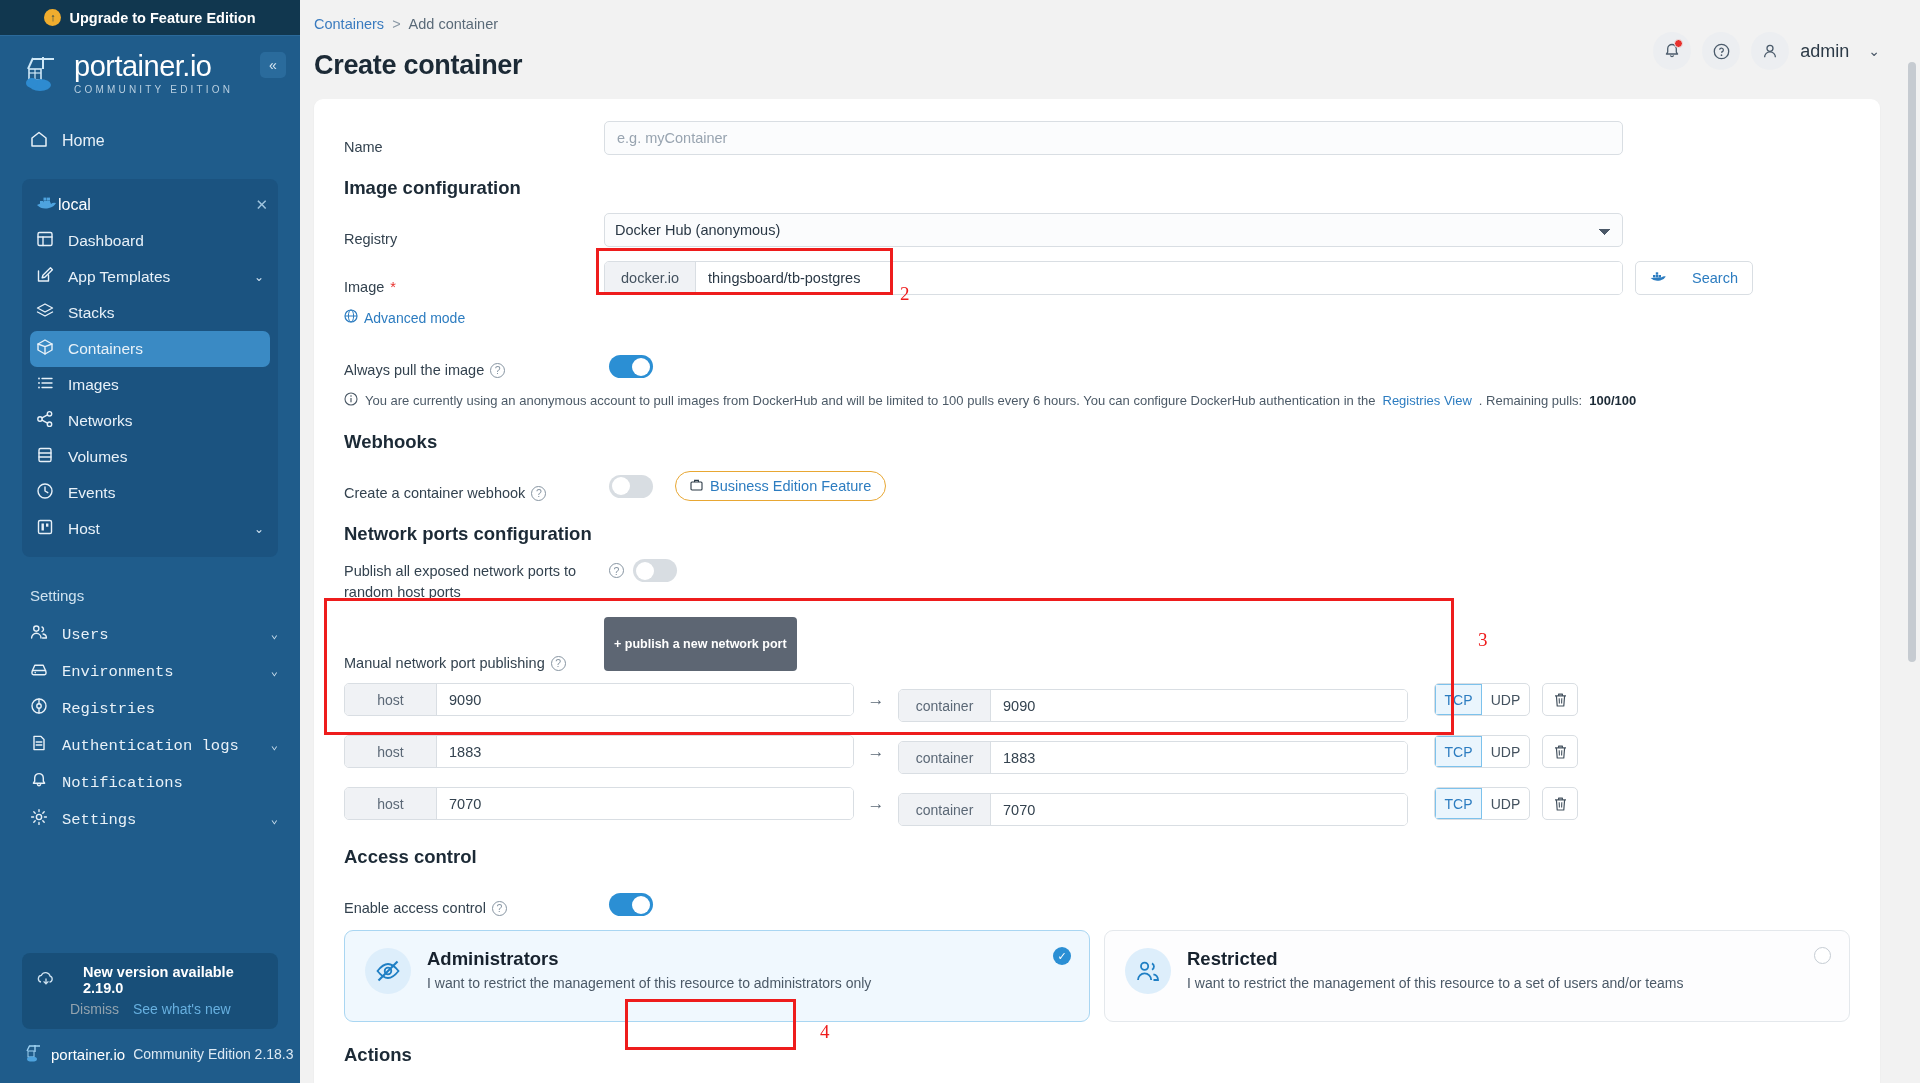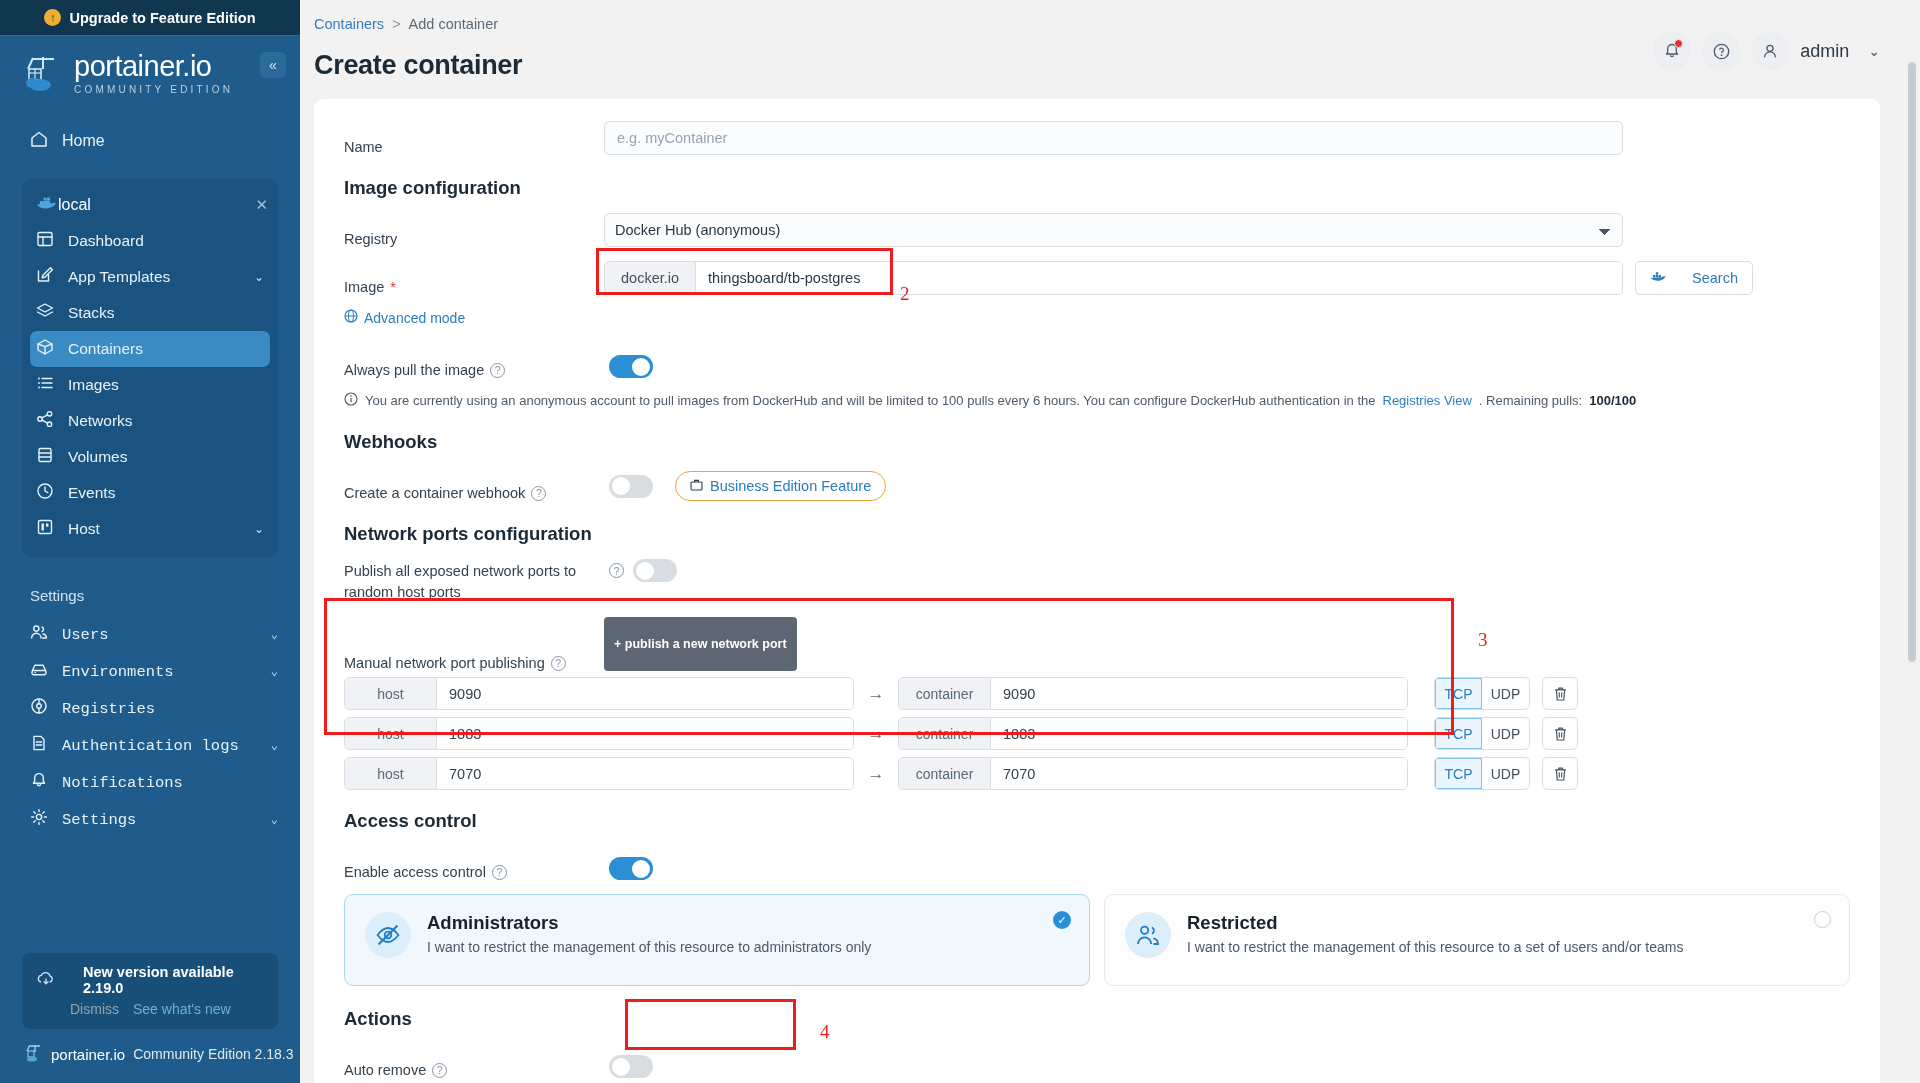--- a/index.html
+++ b/index.html
@@ -257,21 +257,21 @@
     background: #f0f2f5; border-right: 1px solid #d9dee3;
     display: flex; align-items: center; justify-content: center;
     font-size: 14px; color: #5b6876; width: 92px; flex: 0 0 92px;
   }
   .pgrp input {
     border: 0; outline: 0; font-size: 14.5px; color: #33424f;
     padding: 0 12px; font-family: inherit; background: #fff;
   }
   .host-grp { width: 510px; flex: 0 0 510px; }
   .host-grp input { width: 100%; }
-  .cont-grp { width: 510px; flex: 0 0 510px; }
+  .cont-grp { width: 510px; flex: 0 0 510px; margin-top: 12px; }
   .cont-grp input { width: 100%; }
   .arrow { width: 44px; flex: 0 0 44px; text-align: center; color: #5b6876; font-size: 17px; }
   .proto {
     display: flex; border: 1px solid #d9dee3; border-radius: 5px;
     overflow: hidden; height: 33px; margin-left: 26px;
   }
   .proto div {
     width: 47px; display: flex; align-items: center; justify-content: center;
     font-size: 14px; color: #44525f; cursor: pointer;
   }

